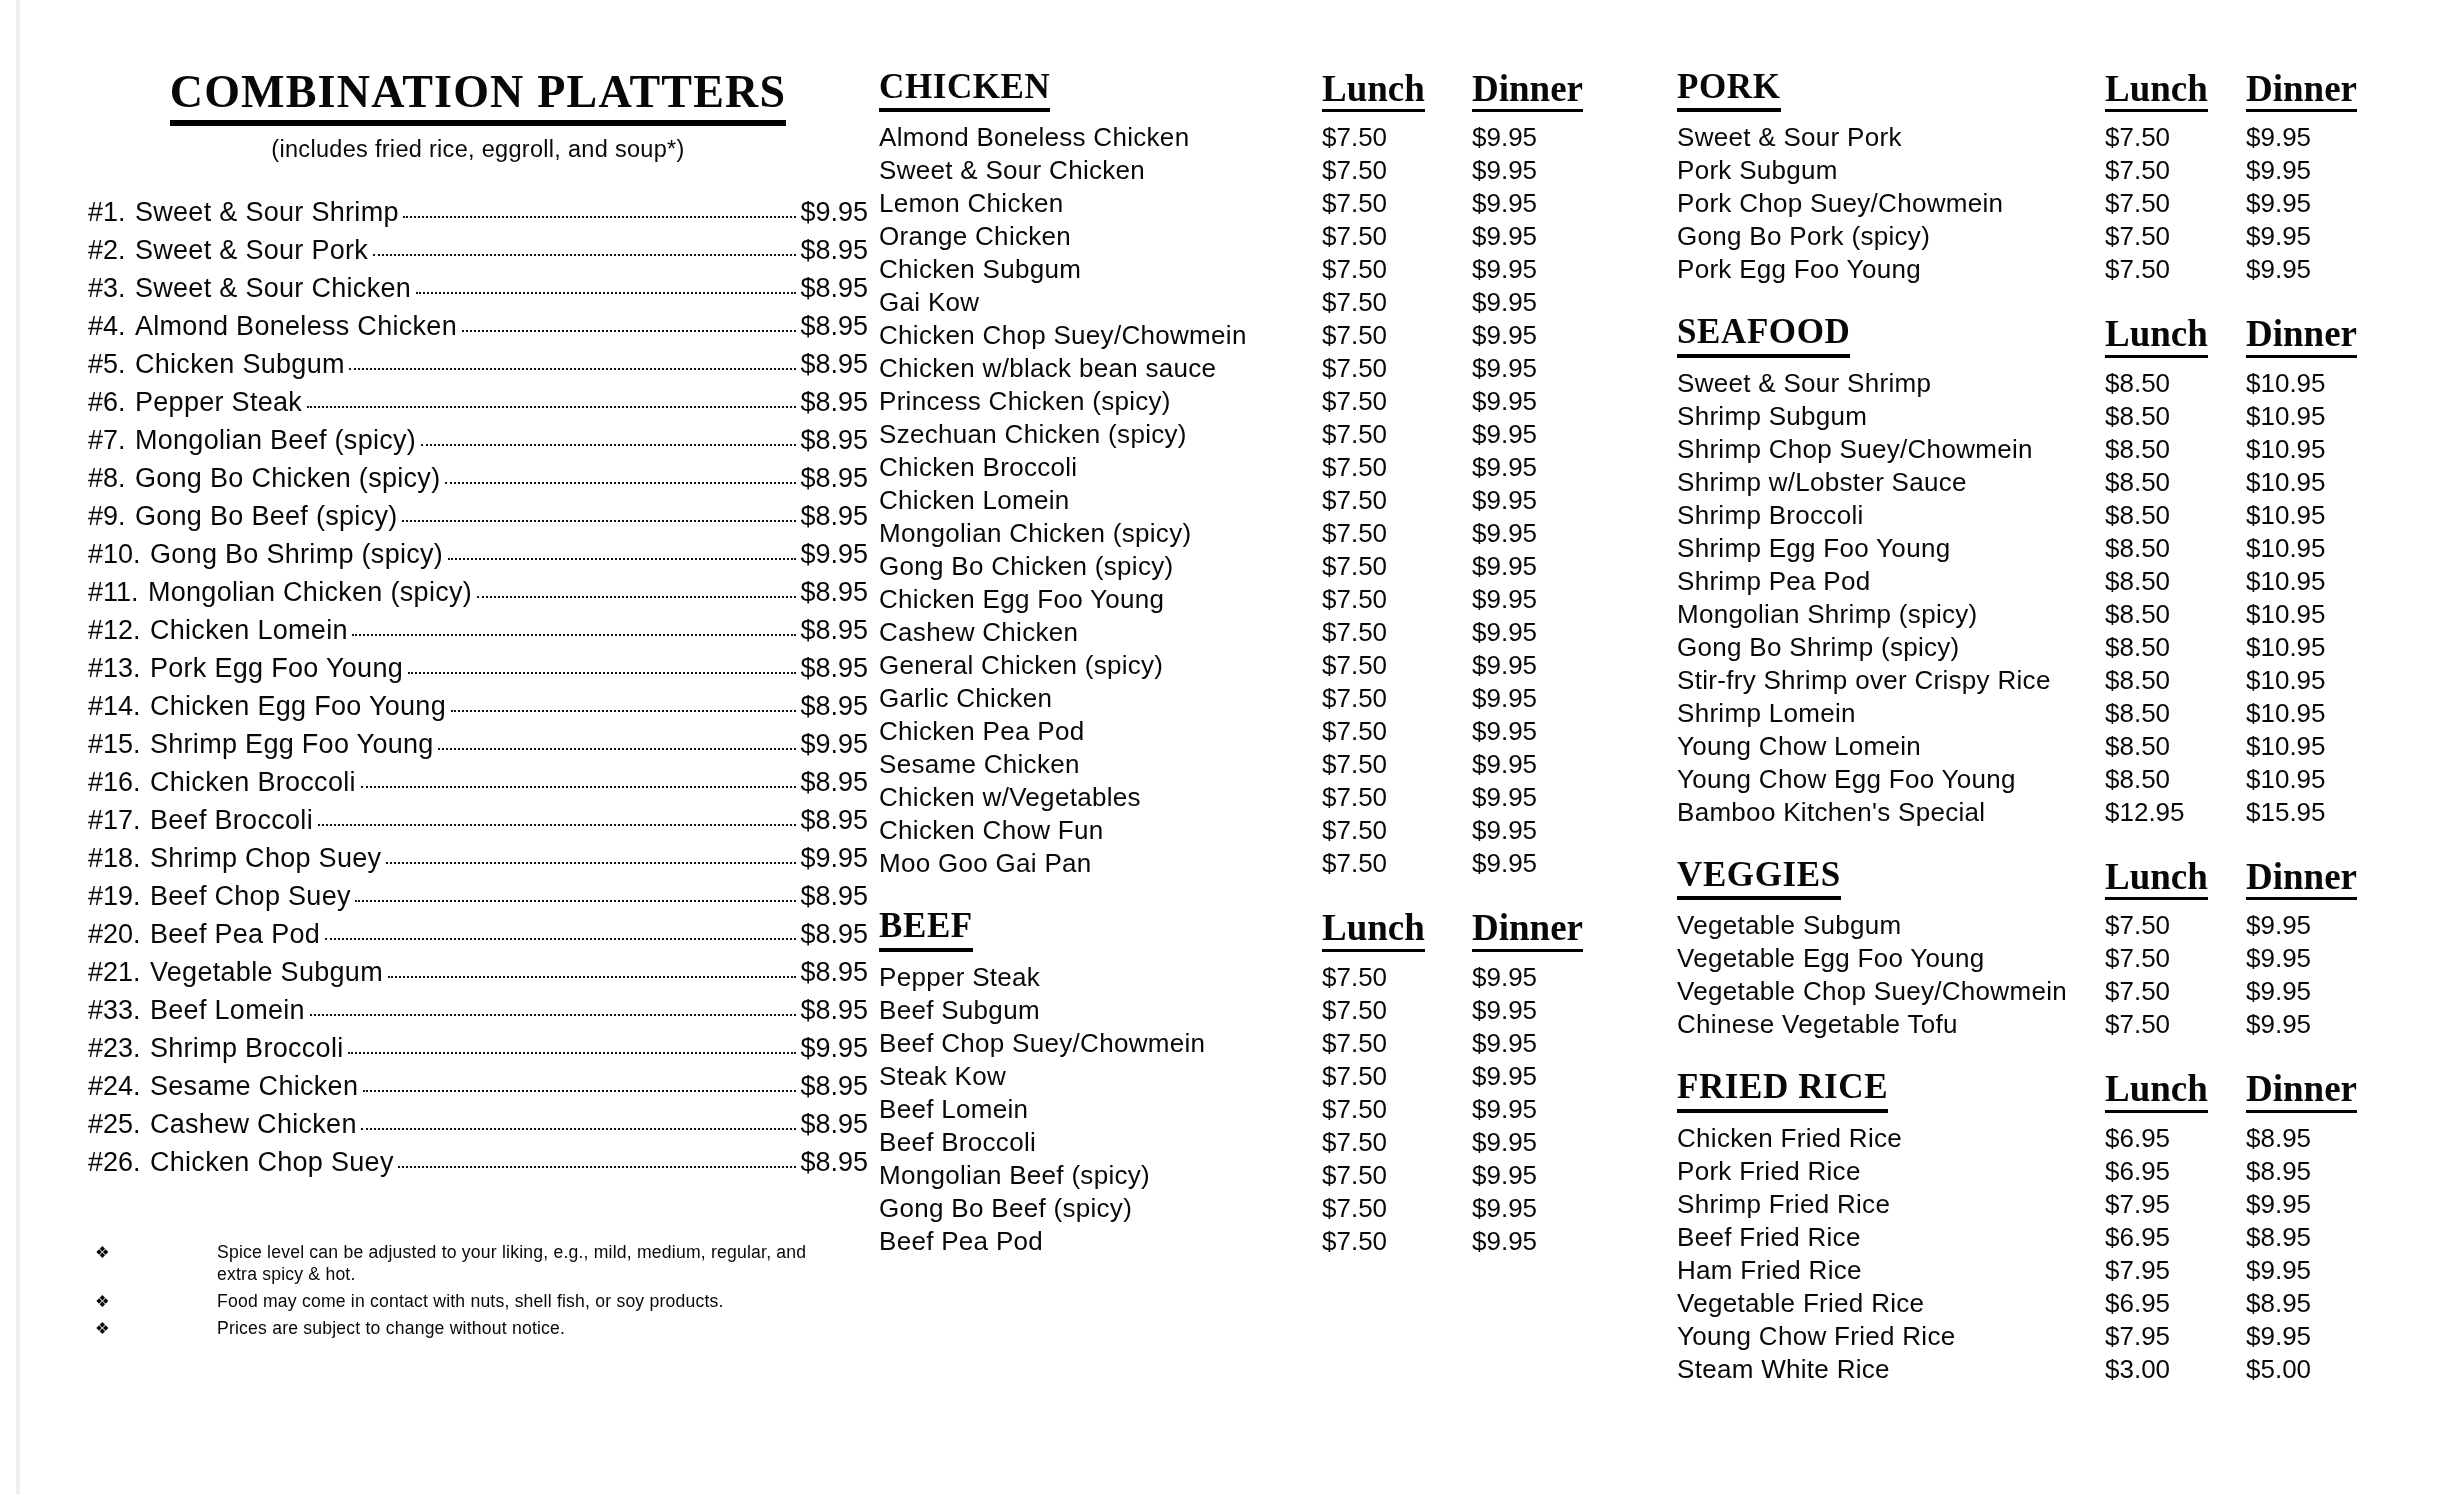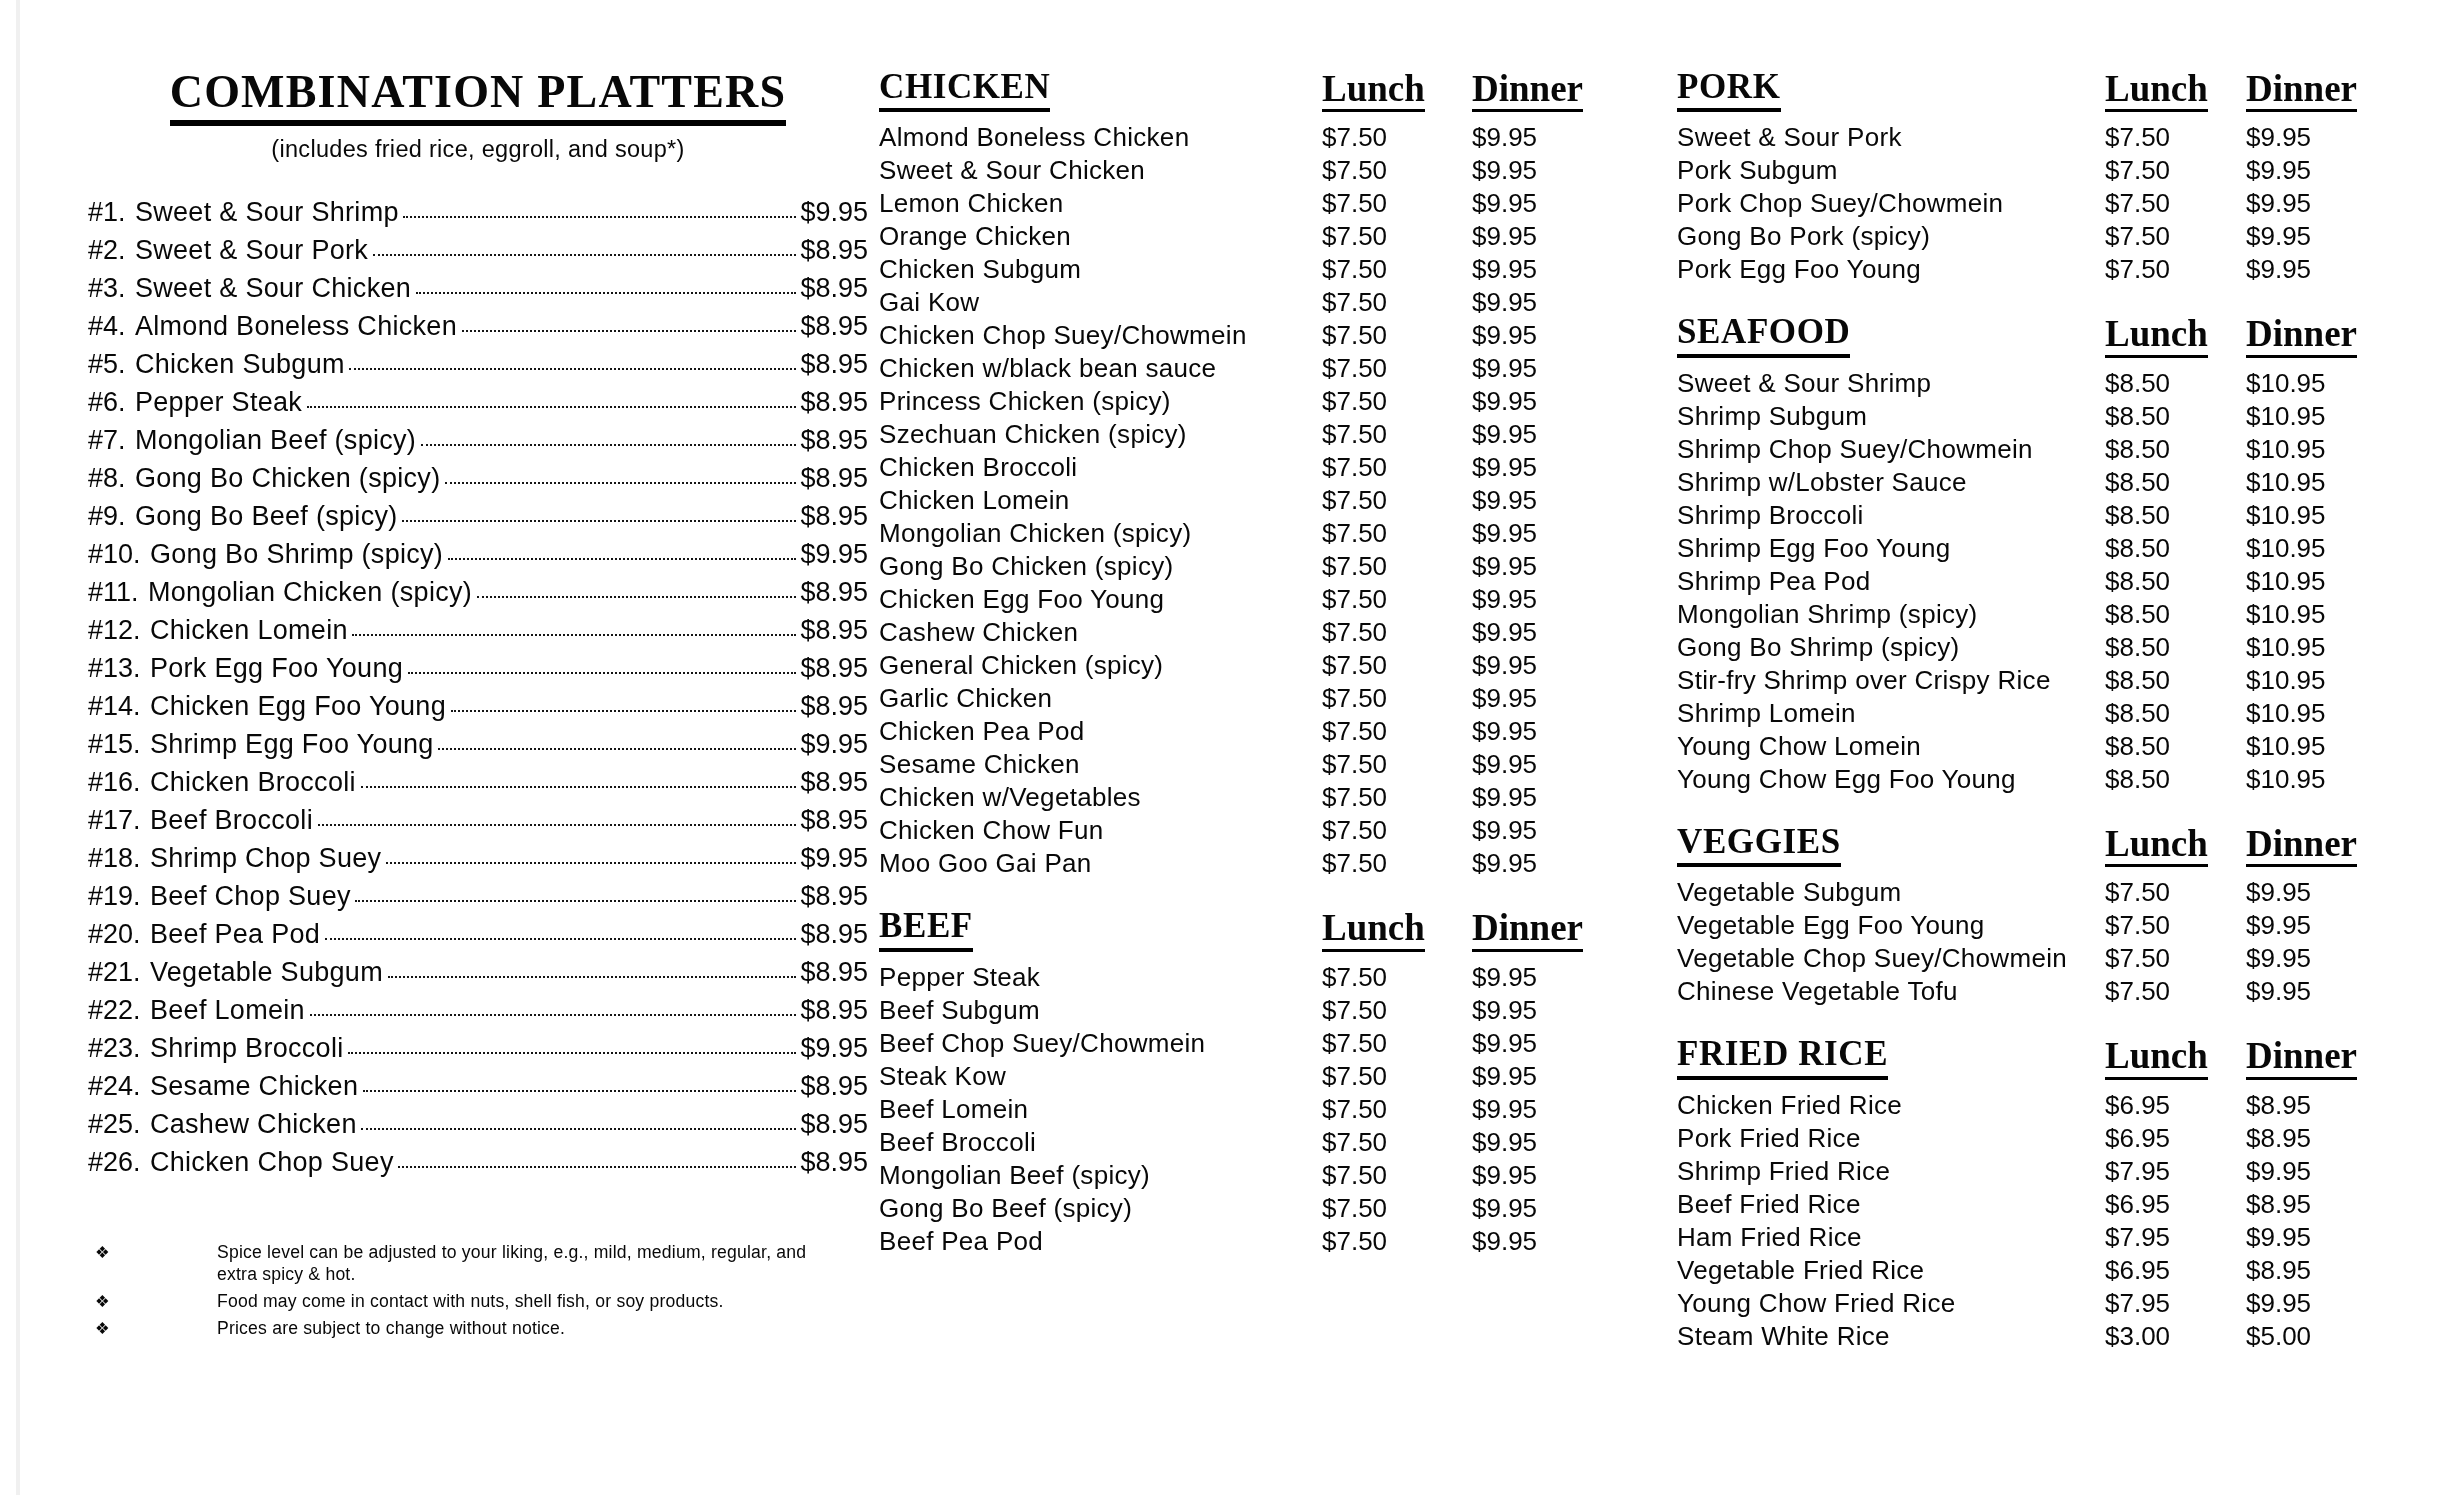--- a/index.html
+++ b/index.html
@@ -222,21 +222,21 @@
         </div>
 
         <div class="cp-row">
           <span class="cp-num">#21.</span>
           <span class="cp-name">Vegetable Subgum</span>
           <span class="cp-leader"></span>
           <span class="cp-price">$8.95</span>
         </div>
 
         <div class="cp-row">
-          <span class="cp-num">#22.</span>
+          <span class="cp-num">#33.</span>
           <span class="cp-name">Beef Lomein</span>
           <span class="cp-leader"></span>
           <span class="cp-price">$8.95</span>
         </div>
 
         <div class="cp-row">
           <span class="cp-num">#23.</span>
           <span class="cp-name">Shrimp Broccoli</span>
           <span class="cp-leader"></span>
           <span class="cp-price">$9.95</span>
@@ -618,20 +618,25 @@
             <span class="mprice">$8.50</span>
             <span class="mprice">$10.95</span>
           </div>
 
           <div class="mrow">
             <span class="mname">Young Chow Egg Foo Young</span>
             <span class="mprice">$8.50</span>
             <span class="mprice">$10.95</span>
           </div>
 
+          <div class="mrow">
+            <span class="mname">Bamboo Kitchen's Special</span>
+            <span class="mprice">$12.95</span>
+            <span class="mprice">$15.95</span>
+          </div>
         </div>
     </section>
 
     <section class="sec">
       <div class="sec-head">
         <span class="sec-title">VEGGIES</span>
         <span class="col-head">Lunch</span>
         <span class="col-head">Dinner</span>
       </div>
       <div class="rows">

